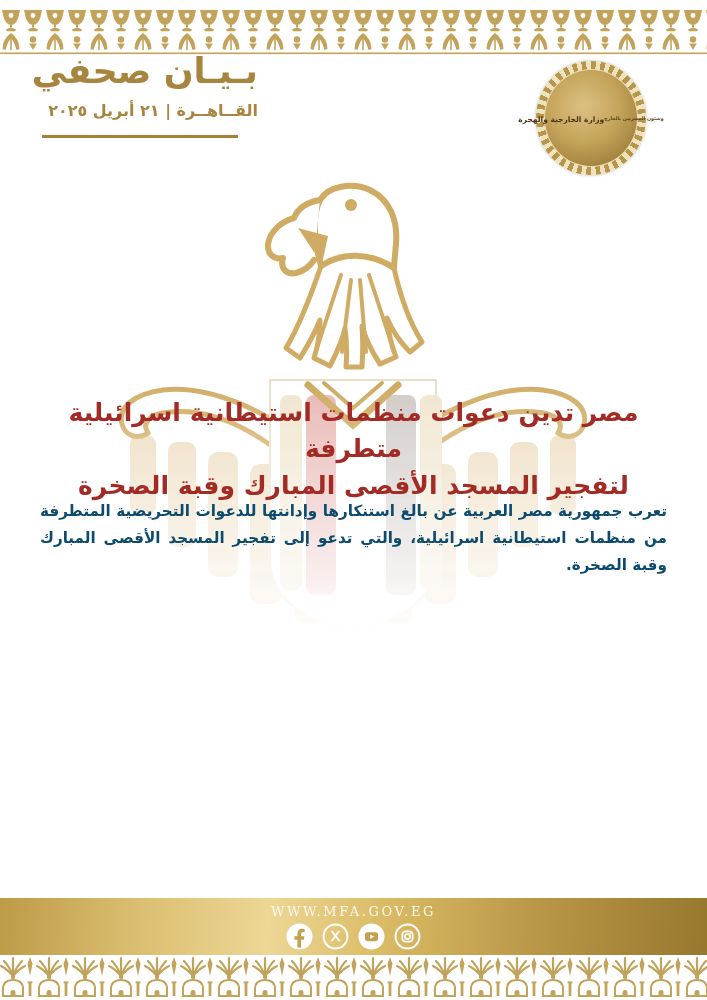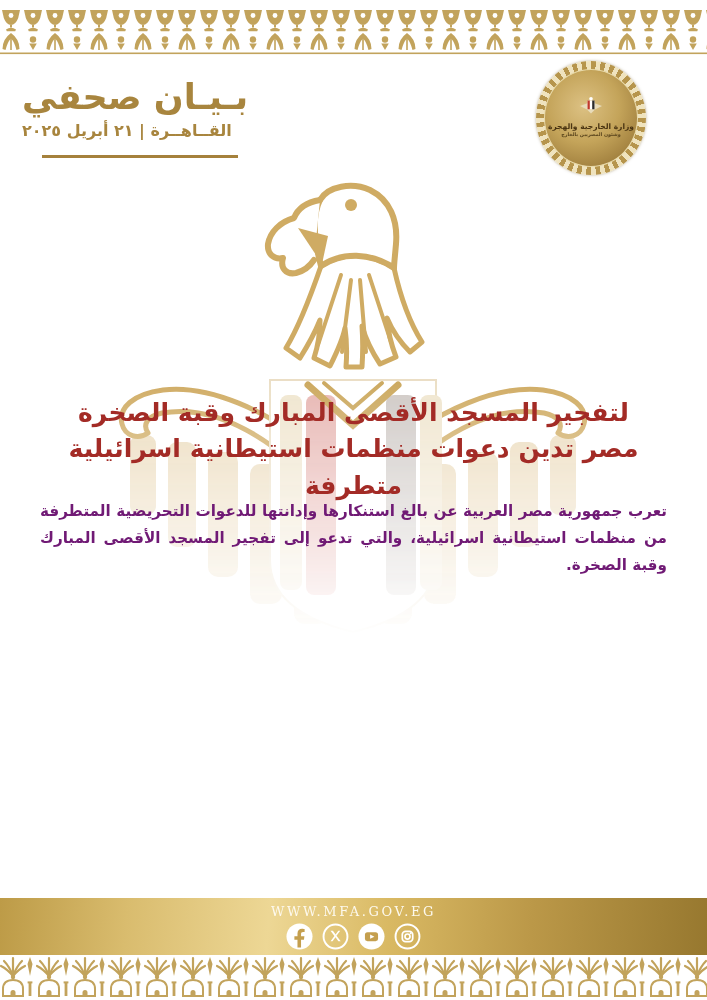--- a/index.html
+++ b/index.html
@@ -7,58 +7,58 @@
     position:relative; width:707px; height:1000px; margin:0 auto;
     background:#ffffff; overflow:hidden;
     font-family:"DejaVu Sans", sans-serif;
   }
   
   .border-top{position:absolute; top:7px; left:0; width:707px; height:48px; z-index:5;}
   .border-bottom{position:absolute; top:956px; left:0; width:707px; height:41px; z-index:5;}
   .border-top svg,.border-bottom svg{display:block;}
   
   .header-left{
-    position:absolute; top:76px; left:22px; width:236px; text-align:left;
+    position:absolute; top:50px; left:22px; width:236px; text-align:right;
     direction:rtl; color:#A8853E; z-index:4;
   }
   .stmt-title{font-size:35px; font-weight:bold; line-height:1.2; white-space:nowrap;}
-  .stmt-date{margin-top:3px; font-size:16px; font-weight:bold; white-space:nowrap; letter-spacing:.2px;}
+  .stmt-date{margin-top:9px; font-size:16px; font-weight:bold; white-space:nowrap; letter-spacing:.2px;}
   .stmt-rule{width:196px; height:3px; background:#A5813C; margin:15px auto 0;}
   
   .seal{position:absolute; top:61px; left:536px; width:110px; height:114px; z-index:4;}
   .seal-ring{
     position:absolute; inset:0; border-radius:50%;
     background:repeating-conic-gradient(#B6954C 0deg 5deg, #EFE3BE 5deg 10deg);
     box-shadow:0 0 3px rgba(120,95,40,.5);
   }
   .seal-inner{
     position:absolute; inset:8px; border-radius:50%;
     background:radial-gradient(circle at 42% 38%, #DCC183 0%, #C4A45A 45%, #A2813F 78%, #8A6C31 100%);
     border:1px solid #E8D9A8;
-    display:flex; flex-direction:column; align-items:center; justify-content:center;
+    display:flex; align-items:center; justify-content:center;
   }
   .seal-emblem{margin-top:-4px;}
   .seal-line1{font-size:7.5px; font-weight:bold; color:#4A3412; margin-top:2px; direction:rtl; white-space:nowrap;}
   .seal-line2{font-size:4.8px; font-weight:bold; color:#5A451D; margin-top:1px; direction:rtl; white-space:nowrap;}
   
   .eagle{
     position:absolute; top:180px; left:108px; width:490px; height:470px; z-index:1; opacity:.95;
     -webkit-mask-image:linear-gradient(to bottom, rgba(0,0,0,1) 0%, rgba(0,0,0,1) 42%, rgba(0,0,0,.45) 72%, rgba(0,0,0,0) 98%);
     mask-image:linear-gradient(to bottom, rgba(0,0,0,1) 0%, rgba(0,0,0,1) 42%, rgba(0,0,0,.45) 72%, rgba(0,0,0,0) 98%);
   }
   
   .headline{
     position:absolute; top:395px; left:30px; width:647px; z-index:2;
     direction:rtl; text-align:center; color:#A32B26; font-weight:bold;
     font-size:25px; line-height:1.45;
   }
   
   .body-text{
     position:absolute; top:498px; left:40px; width:627px; z-index:2;
-    direction:rtl; text-align:justify; color:#701a75;
+    direction:rtl; text-align:justify; color:#0c4a6e;
     font-size:15.2px; font-weight:bold; line-height:1.78;
   }
   .body-text p{margin:0 0 17px 0;}
   
   .footer-bar{
     position:absolute; top:898px; left:0; width:707px; height:57px; z-index:3;
     background:linear-gradient(94deg,#BD9B47 0%,#D9BC6E 18%,#EDD795 38%,#D9B963 55%,#BB9848 75%,#97782F 100%);
     display:flex; flex-direction:column; align-items:center; justify-content:center;
   }
   .site-url{
@@ -176,22 +176,22 @@
       </g>
 
       <path d="M212,20 C220,6 244,2 262,10 C282,20 290,40 288,64 C287,76 286,84 286,88 C262,72 234,72 213,86 C206,60 204,36 212,20 Z" fill="#FFFFFF" stroke="#CDA75B" stroke-width="6" stroke-linejoin="round"></path>
       <path d="M212,20 C200,22 190,28 186,38 C172,42 162,52 160,64 C159,74 166,80 175,78 C172,88 178,95 188,93 C196,91 202,86 206,80" fill="#FFFFFF" stroke="#CDA75B" stroke-width="6" stroke-linecap="round" stroke-linejoin="round"></path>
       <path d="M190,48 L214,84 L220,56 Z" fill="#CDA75B"></path>
       <circle cx="243" cy="25" r="6" fill="#CDA75B"></circle>
     </svg>
   </div>
 
   <div class="headline">
+    <div>مصر تدين دعوات منظمات استيطانية اسرائيلية متطرفة</div>
     <div>لتفجير المسجد الأقصى المبارك وقبة الصخرة</div>
-    <div>مصر تدين دعوات منظمات استيطانية اسرائيلية متطرفة</div>
   </div>
 
   <div class="body-text">
     <p>تعرب جمهورية مصر العربية عن بالغ استنكارها وإدانتها للدعوات التحريضية المتطرفة من منظمات استيطانية اسرائيلية، والتي تدعو إلى تفجير المسجد الأقصى المبارك وقبة الصخرة.</p>
   </div>
 
   <div class="footer-bar">
     <div class="site-url">WWW.MFA.GOV.EG</div>
     <div class="social-row">
       <svg width="27" height="27" viewBox="0 0 28 28">

